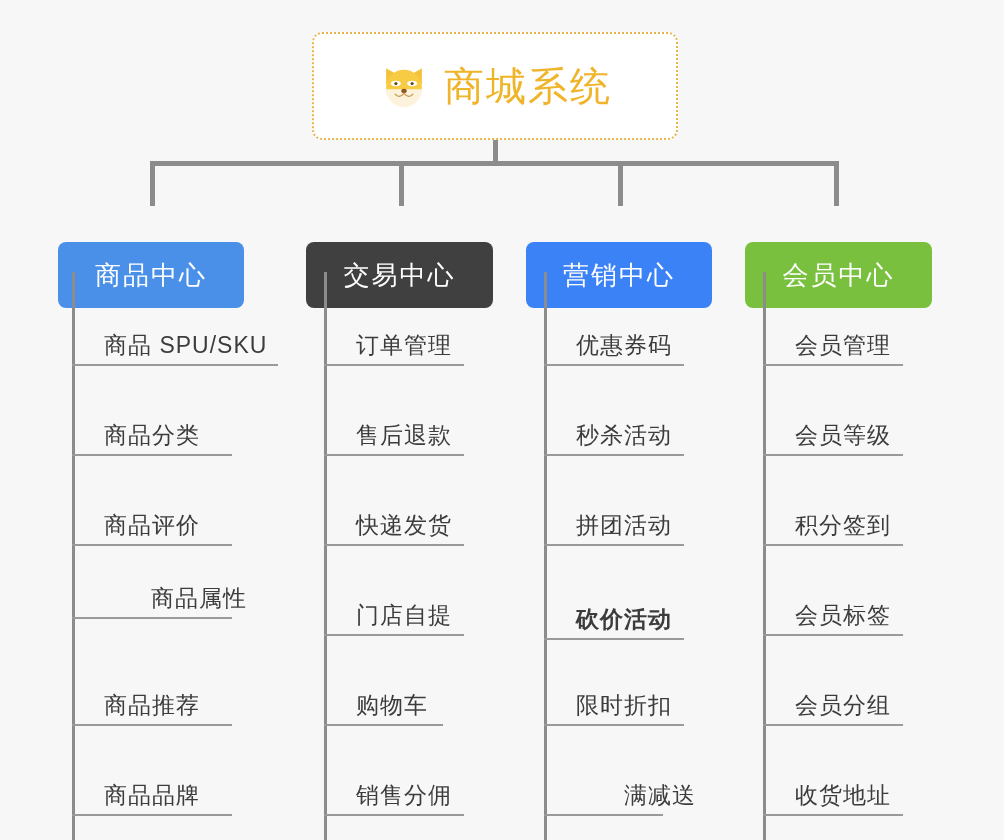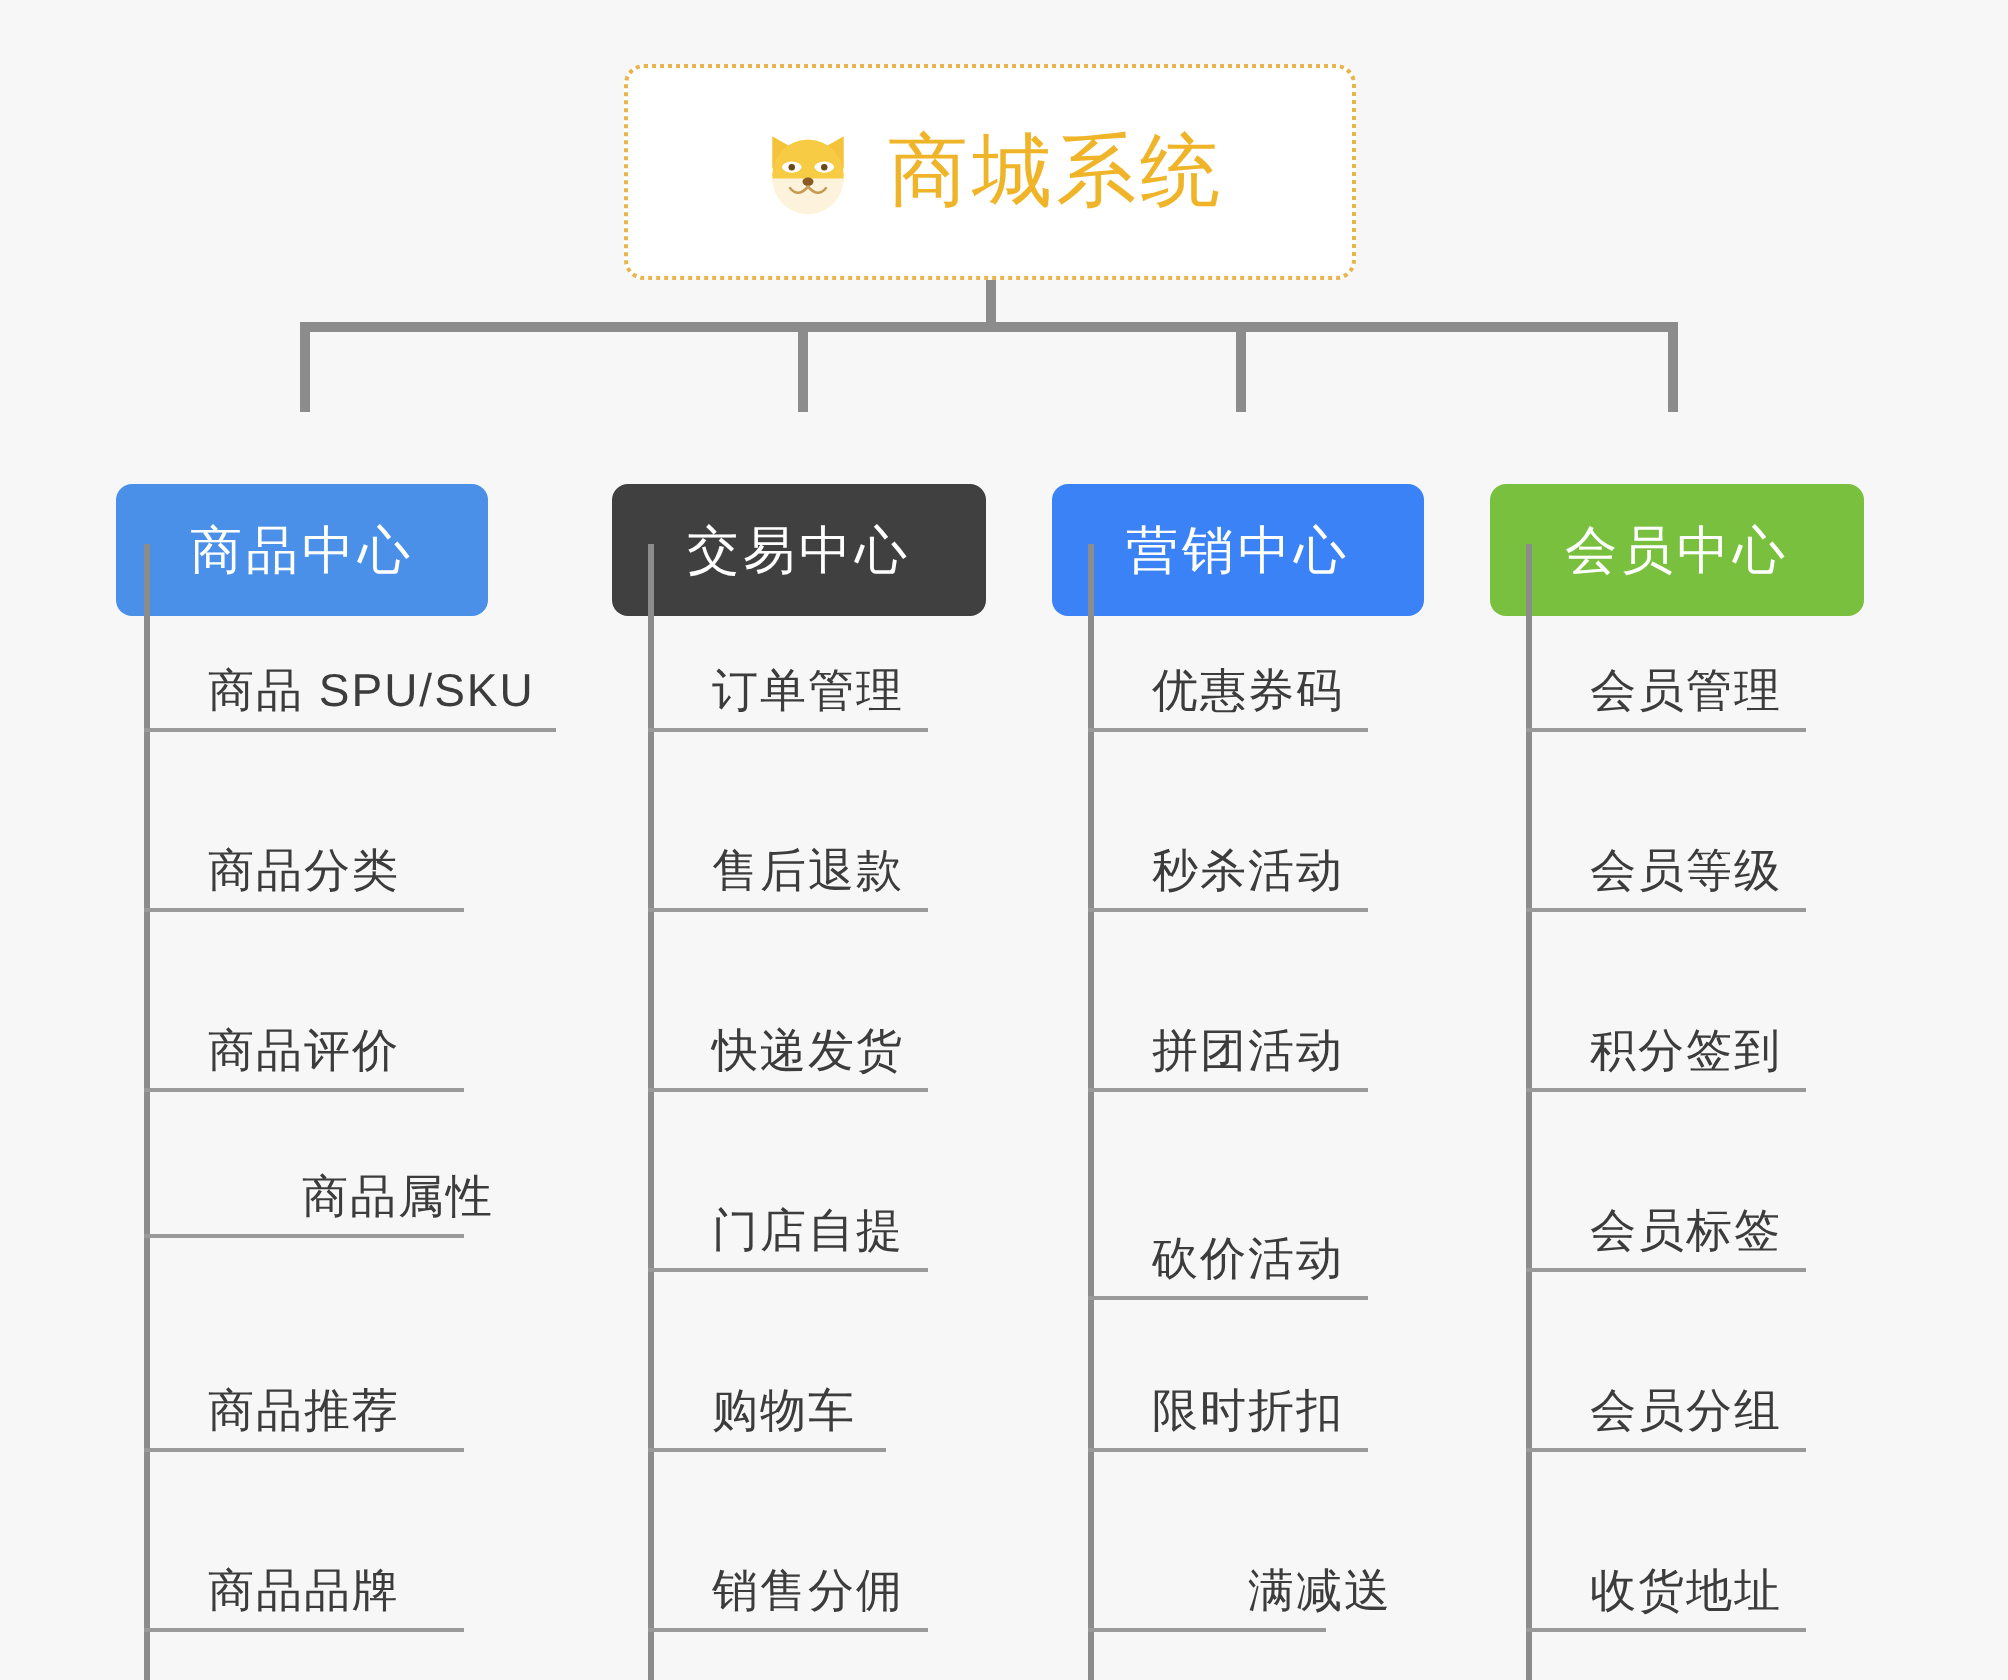--- a/index.html
+++ b/index.html
@@ -203,21 +203,21 @@
 
     <div class="leaf" style="left:18px; top:72px; width:140px;">
       <span class="leaf-label">优惠券码</span>
     </div>
     <div class="leaf" style="left:18px; top:162px; width:140px;">
       <span class="leaf-label">秒杀活动</span>
     </div>
     <div class="leaf" style="left:18px; top:252px; width:140px;">
       <span class="leaf-label">拼团活动</span>
     </div>
-    <div class="leaf" style="left:18px; top:356px; width:140px;">
+    <div class="leaf" style="left:18px; top:346px; width:140px;font-weight:bold;">
       <span class="leaf-label">砍价活动</span>
     </div>
     <div class="leaf" style="left:18px; top:432px; width:140px;">
       <span class="leaf-label">限时折扣</span>
     </div>
     <div class="leaf" style="left:18px; top:522px; width:119px;padding-left:48px;">
       <span class="leaf-label">满减送</span>
     </div>
   </div>
 

